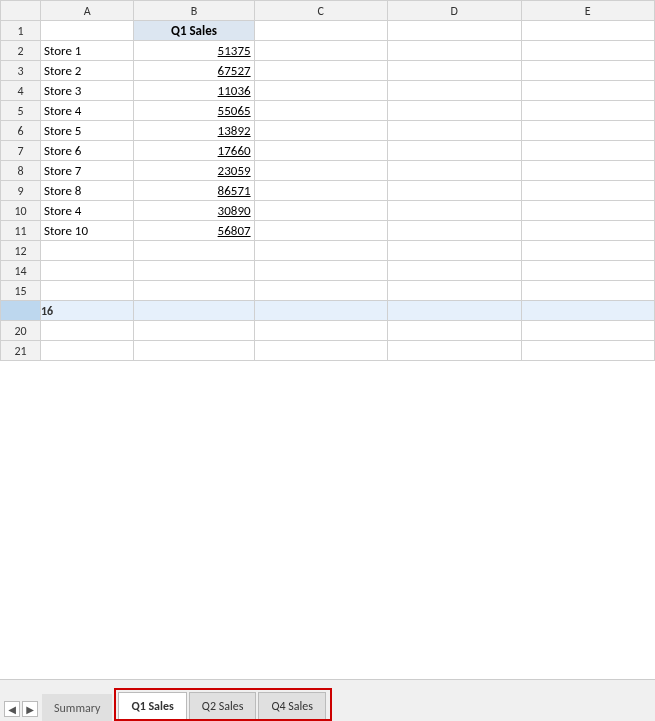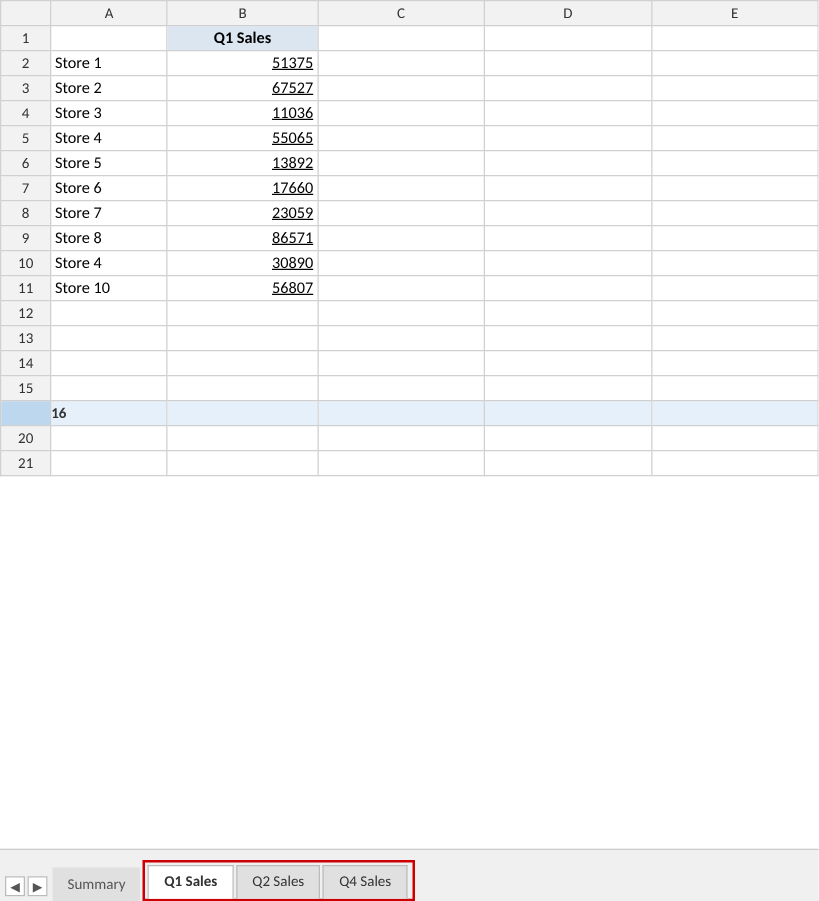--- a/index.html
+++ b/index.html
@@ -279,28 +279,20 @@
         <tr>
           <td class="row-header">11</td>
           <td class="cell">Store 10</td>
           <td class="cell text-right">56807</td>
           <td class="cell"></td>
           <td class="cell"></td>
           <td class="cell"></td>
         </tr>
         <tr>
           <td class="row-header">12</td>
-          <td class="cell"></td>
-          <td class="cell"></td>
-          <td class="cell"></td>
-          <td class="cell"></td>
-          <td class="cell"></td>
-        </tr>
-        <tr>
-          <td class="row-header">13</td>
           <td class="cell"></td>
           <td class="cell"></td>
           <td class="cell"></td>
           <td class="cell"></td>
           <td class="cell"></td>
         </tr>
         <tr>
           <td class="row-header">14</td>
           <td class="cell"></td>
           <td class="cell"></td>

